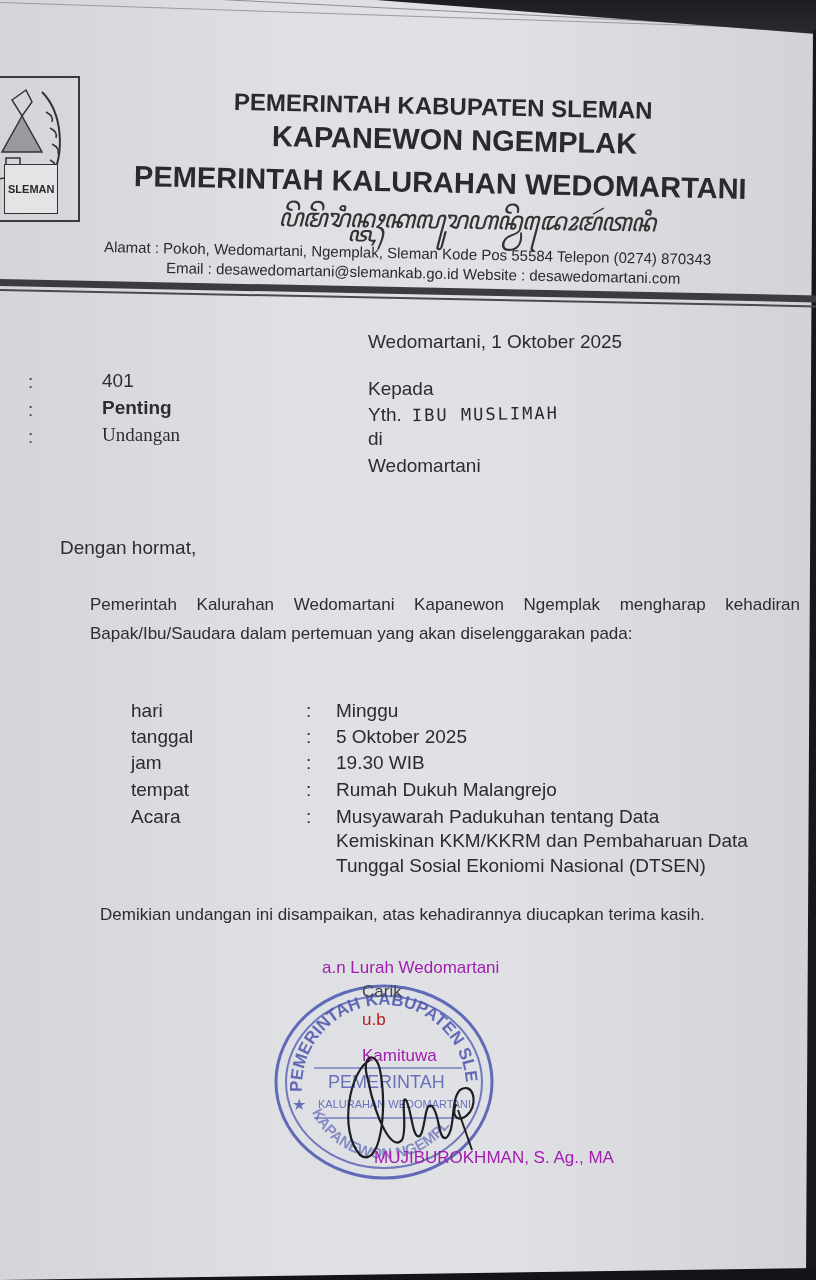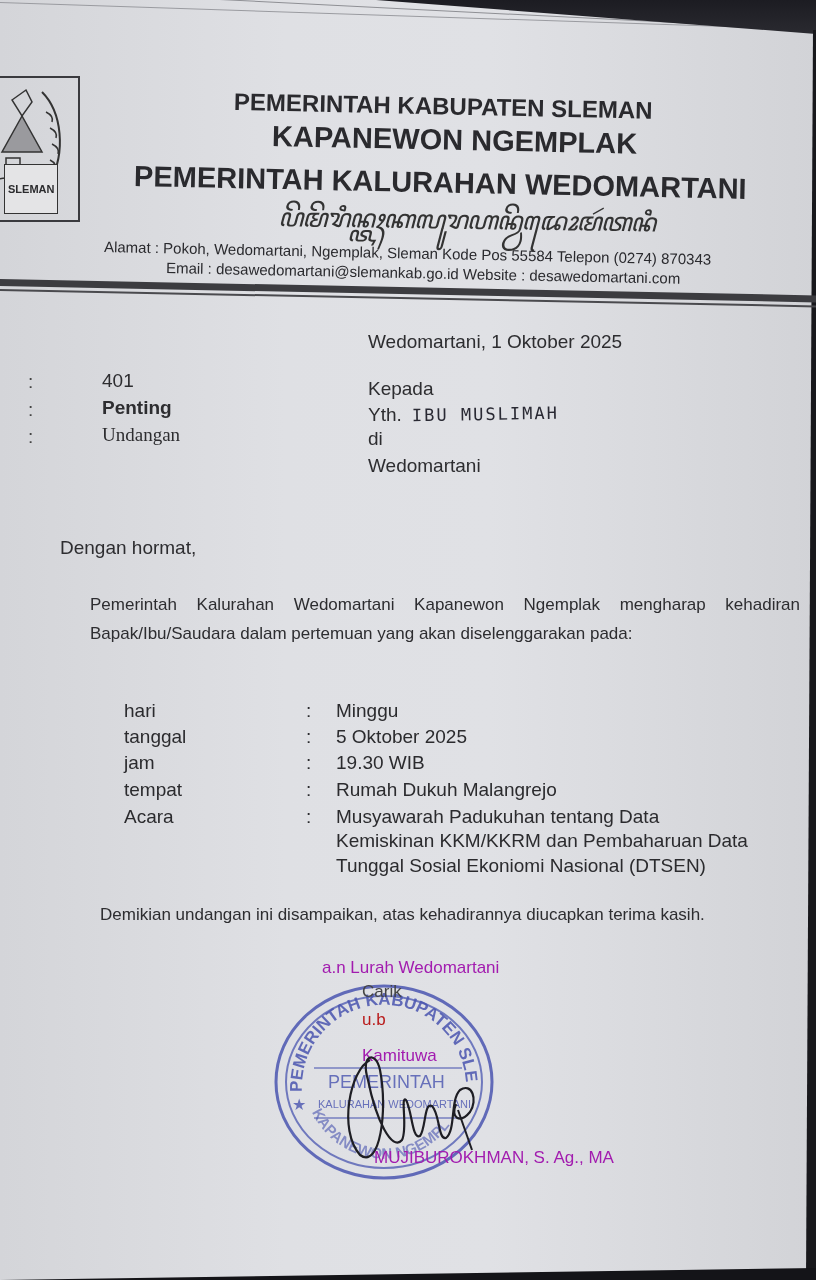--- a/index.html
+++ b/index.html
@@ -65,21 +65,21 @@
   .rule-thin {
     position: absolute; left: 0; top: 289px; width: 830px; height: 2px; background: #4a4a4e;
     transform: rotate(1.15deg); transform-origin: 0 0;
   }
   
   .txt { position: absolute; white-space: nowrap; font-size: 19px; color: #2d2d30; }
   .hand { font-family: "DejaVu Sans Mono", monospace; font-size: 17px; letter-spacing: 2px; color: #2a2a34; }
   .colon { position: absolute; font-size: 19px; color: #444; }
   .para { position: absolute; left: 62px; width: 710px; font-size: 17px; line-height: 29px; text-align: justify; color: #2d2d30; margin-left: 28px; }
   .detail-row { position: absolute; left: 124px; font-size: 19px; }
-  .detail-row .lbl { position: absolute; left: 0; white-space: nowrap; }
+  .detail-row .lbl { position: absolute; left: 7px; white-space: nowrap; }
   .detail-row .sep { position: absolute; left: 182px; }
   .detail-row .val { position: absolute; left: 212px; white-space: nowrap; }
   
   .stamp { position: absolute; left: 272px; top: 982px; width: 222px; height: 200px; }
   .signature { position: absolute; left: 340px; top: 1040px; }
   .sig-text { position: absolute; font-size: 17px; white-space: nowrap; color: #a21caf; }
 </style>
 </head>
 <body>
 

